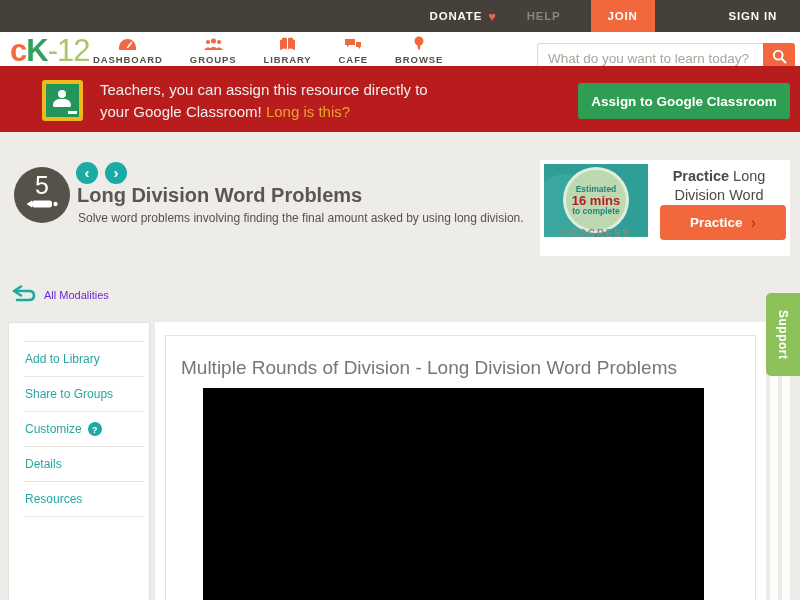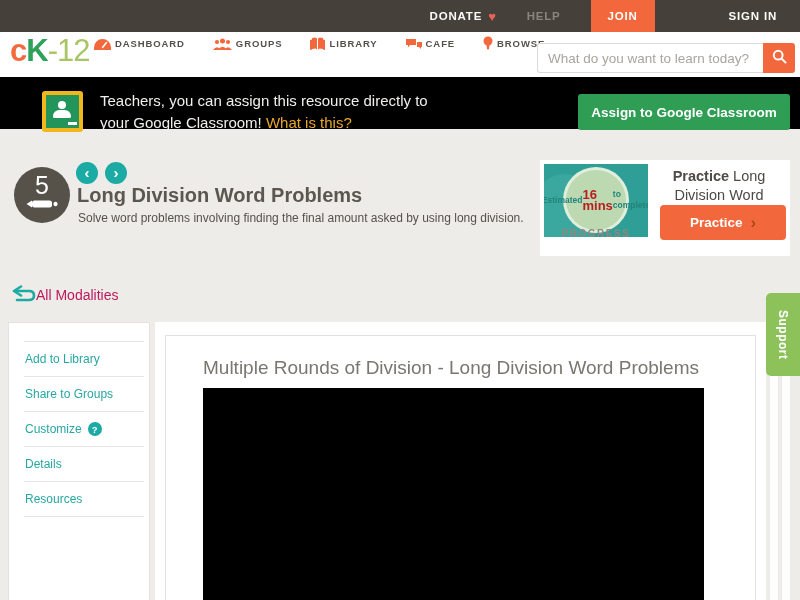--- a/index.html
+++ b/index.html
@@ -17,32 +17,32 @@
   .tb-join { background:#f2673c; color:#fff; padding:14px 17px; border-radius:2px; }
   .tb-signin { color:#fbfaf8;padding-left:44px; }
 
   
   .navbar { position:absolute; left:0; top:32px; width:800px; height:45px; background:#ffffff; }
   .logo { position:absolute; left:10px; top:1px; font-size:31px; font-weight:bold; text-decoration:none; letter-spacing:-1px; cursor:pointer; }
   .logo-c { color:#f26a3d; }
   .logo-k { color:#2fa15b; }
   .logo-suffix { color:#a9c566; font-weight:normal; }
   .nav-items { position:absolute; left:93px; top:4px; display:flex; gap:27px; }
-  .nav-item { display:flex; flex-direction:row; align-items:center; gap:3px; text-decoration:none; cursor:pointer; }
+  .nav-item { display:flex; flex-direction:column; align-items:center; gap:3px; text-decoration:none; cursor:pointer; }
   .nav-item .lbl { font-size:9.5px; font-weight:bold; letter-spacing:.9px; color:#55504a; }
   .nav-ic { height:15px; display:flex; align-items:flex-end; }
   .search { position:absolute; left:537px; top:11px; display:flex; }
   .search input { width:226px; height:30px; border:1px solid #dcdad6; border-right:none; border-radius:3px 0 0 3px;
                   padding:0 10px; font-size:13.5px; color:#5a554f; outline:none; font-family:"Liberation Sans", sans-serif; }
   .search input::placeholder { color:#a9a49d; }
   .search button { width:32px; height:30px; background:#f2673c; border:none; border-radius:0 3px 3px 0; cursor:pointer;
                    display:flex; align-items:center; justify-content:center; }
 
   
-  .banner { position:absolute; left:0; top:77px; width:800px; height:52px; background:#000000; }
+  .banner { position:absolute; left:0; top:66px; width:800px; height:66px; background:#b91c1c; }
   .gc-icon { position:absolute; left:42px; top:14px; width:41px; height:41px; background:#f1b71c; border-radius:3px; padding:4px; }
   .gc-inner { position:relative; width:100%; height:100%; background:#23945a; }
   .gc-head { position:absolute; left:12px; top:6px; width:8px; height:8px; border-radius:50%; background:#fff; }
   .gc-body { position:absolute; left:7px; top:15px; width:18px; height:8px; border-radius:8px 8px 2px 2px; background:#fff; }
   .gc-hand { position:absolute; right:2px; bottom:3px; width:9px; height:3px; background:#fff; }
   .banner-text { position:absolute; left:100px; top:13px; font-size:15px; line-height:22px; color:#f1efec; }
   .banner-link { color:#e9a62a; text-decoration:none; cursor:pointer; }
   .gc-assign { position:absolute; left:578px; top:17px; width:212px; height:36px; background:#2f9e54; color:#fff;
                border:none; border-radius:3px; font-size:13.5px; font-weight:bold; cursor:pointer;
                font-family:"Liberation Sans", sans-serif; }
@@ -56,49 +56,49 @@
                 align-items:center; justify-content:center; font-size:15px; font-weight:bold; text-decoration:none;
                 cursor:pointer; padding-bottom:2px; }
   .hero-title { position:absolute; left:77px; top:184px; font-size:20px; font-weight:bold; color:#5b564f; }
   .hero-sub { position:absolute; left:78px; top:211px; font-size:12px; color:#56514b; }
 
   
   .practice-card { position:absolute; left:540px; top:160px; width:250px; height:96px; background:#fff; }
   .practice-img { position:absolute; left:4px; top:4px; width:104px; height:73px; background:#2f9e96; overflow:hidden; }
   .head-shape { position:absolute; left:-14px; top:10px; width:70px; height:80px; border-radius:50%; background:#3aa89e; }
   .est-circle { position:absolute; left:19px; top:3px; width:66px; height:66px; border-radius:50%; background:#bcd9b2;
-                border:3px solid rgba(255,255,255,.55); display:flex; align-items:center;
+                border:3px solid rgba(255,255,255,.55); display:flex; flex-direction:column; align-items:center;
                 justify-content:center; line-height:11px; }
   .est-1,.est-3 { font-size:8.5px; font-weight:bold; color:#22837a; }
   .est-2 { font-size:13px; font-weight:bold; color:#b91c1c; }
   .progress-label { position:absolute; left:0; top:68px; width:112px; text-align:center; font-size:10px; font-weight:bold;
                     letter-spacing:1.5px; color:#8c8880; }
   .practice-title { position:absolute; left:108px; top:7px; width:142px; text-align:center; font-size:14.5px;
                     line-height:19px; color:#4e4a44; }
   .practice-btn { position:absolute; left:120px; top:45px; width:126px; height:35px; background:#f2673c; border:none;
                   border-radius:4px; color:#fff; font-size:13.5px; font-weight:bold; cursor:pointer;
                   font-family:"Liberation Sans", sans-serif; }
   .practice-btn .btn-arrow { color:#a84a1f; font-size:17px; font-weight:bold; margin-left:8px; vertical-align:-1px; }
 
   
-  .modalities { position:absolute; left:12px; top:285px; display:flex; align-items:center; text-decoration:none;
-                color:#be185d; font-size:14px; cursor:pointer; }
+  .modalities { position:absolute; left:12px; top:285px; display:flex; align-items:center; gap:8px; text-decoration:none;
+                color:#6d28d9; font-size:11px; cursor:pointer; }
 
   
   .sidebar { position:absolute; left:8px; top:322px; width:142px; height:290px; background:#fff; border:1px solid #e3e1dd;
              padding-top:18px; }
   .side-sep { border-top:1px solid #e7e5e1; margin:0 5px 0 15px; }
   .side-row { height:34px; display:flex; align-items:center; padding-left:16px; }
   .side-row a { color:#27a7a1; font-size:12px; text-decoration:none; cursor:pointer; }
   .help-badge { display:inline-flex; width:14px; height:14px; border-radius:50%; background:#1caaa5; color:#fff;
                 font-size:9.5px; font-weight:bold; align-items:center; justify-content:center; margin-left:6px; }
 
   .main-card { position:absolute; left:155px; top:322px; width:611px; height:290px; background:#fff; }
   .inner-panel { position:absolute; left:10px; top:13px; width:591px; height:270px; border:1px solid #e4e2de; background:#fff; }
-  .content-heading { margin:21px 0 0 37px; font-size:19px; font-weight:normal; color:#7a7670; }
+  .content-heading { margin:21px 0 0 15px; font-size:19px; font-weight:normal; color:#7a7670; }
   .video { margin:9px 0 0 37px; width:501px; height:230px; background:#000; }
 
   .rail-a { position:absolute; left:769px; top:322px; width:10px; height:290px; background:#fdfdfc; border:1px solid #eceae6; }
   .rail-b { position:absolute; left:781px; top:322px; width:10px; height:290px; background:#fdfdfc; border:1px solid #eceae6; }
 
   
   .support-tab { position:absolute; left:766px; top:293px; width:34px; height:83px; background:#8dc25b;
                  border-radius:5px 0 0 5px; cursor:pointer; display:flex; align-items:center; justify-content:center; }
   .support-tab span { writing-mode:vertical-rl; color:#fff; font-size:12px; font-weight:bold; letter-spacing:.5px; }
 </style>
@@ -189,21 +189,21 @@
     <div class="gc-icon">
       <div class="gc-inner">
         <div class="gc-head"></div>
         <div class="gc-body"></div>
         <div class="gc-hand"></div>
       </div>
     </div>
     <div class="banner-text">
       <span>Teachers, you can assign this resource directly to</span><br>
       <span>your Google Classroom!</span>
-      <a class="banner-link">What is this?</a>
+      <a class="banner-link">Long is this?</a>
     </div>
     <button class="gc-assign">Assign to Google Classroom</button>
   </section>
 
   <div class="badge">
     <div class="badge-num">5</div>
     <span class="badge-pencil">
       <svg width="34" height="12" viewBox="0 0 34 12">
           <rect x="7" y="2.5" width="20" height="7" rx="2.5" fill="#fff"></rect>
           <path d="M7 2.5 L1.5 6 L7 9.5 Z" fill="#fff"></path>

